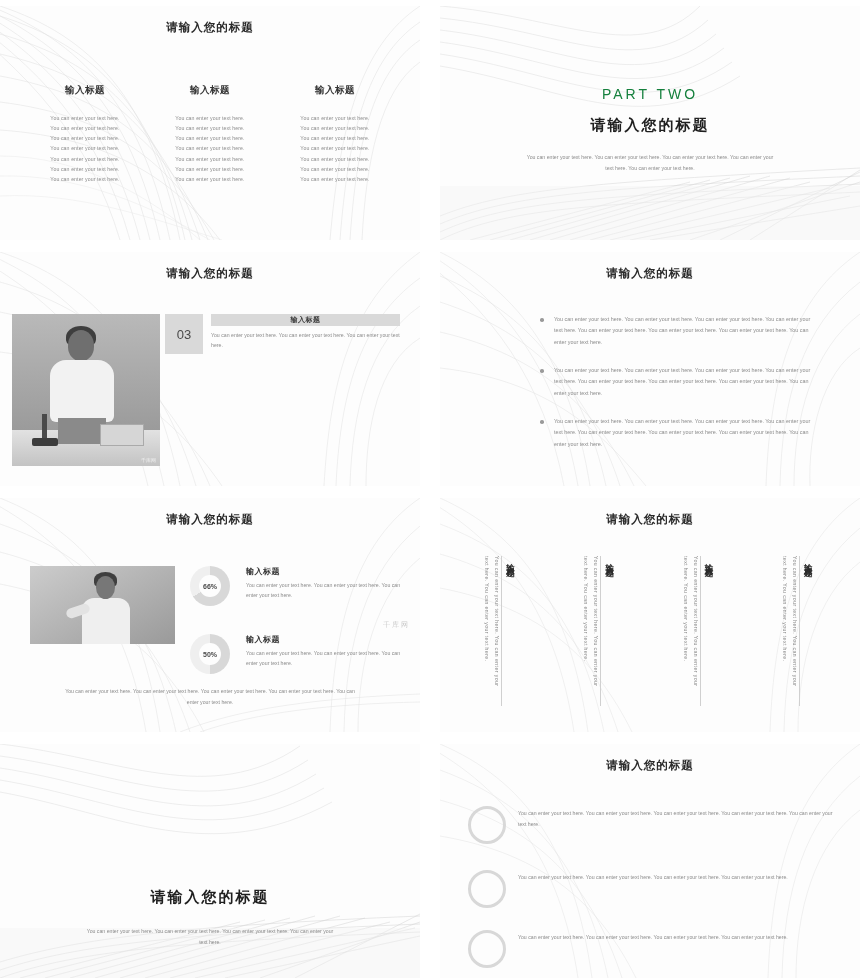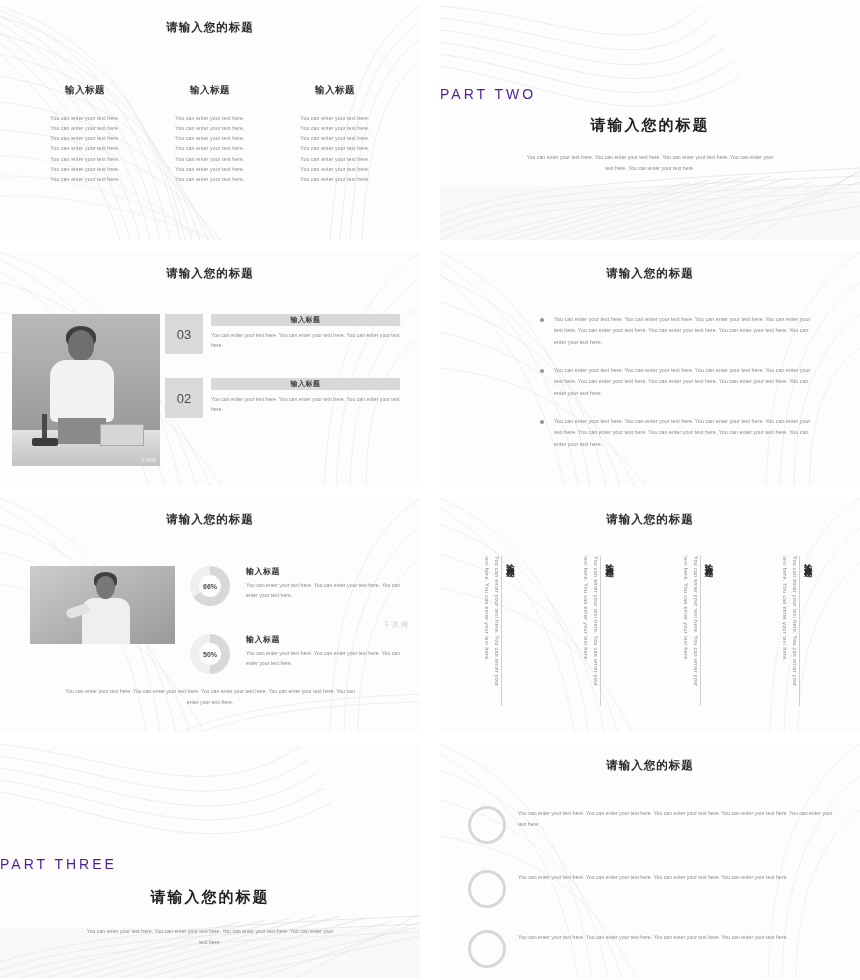--- a/index.html
+++ b/index.html
@@ -78,23 +78,24 @@
     text-align: center;
     line-height: 1.95;
     letter-spacing: .1px;
   }
 
   
   .part-en {
     position: absolute;
     left: 0; right: 0;
     top: 80px;
+    text-align: center;
     font-size: 14px;
     letter-spacing: 3px;
-    color: #4c1d95;
+    color: #15803d;
   }
   .part-cn {
     position: absolute;
     left: 0; right: 0;
     top: 110px;
     text-align: center;
     font-size: 15px;
     font-weight: bold;
     letter-spacing: 2px;
     color: #1f1f1f;
@@ -478,27 +479,20 @@
     </div>
 
     <div class="numrow" style="top:62px">
       <div class="numbox">03</div>
       <div class="headbar">
         <span>输入标题</span>
       </div>
       <div class="body">You can enter your text here. You can enter your text here. You can enter your text here.</div>
     </div>
 
-    <div class="numrow" style="top:126px">
-      <div class="numbox">02</div>
-      <div class="headbar">
-        <span>输入标题</span>
-      </div>
-      <div class="body">You can enter your text here. You can enter your text here. You can enter your text here.</div>
-    </div>
 
   </div>
 
   <div class="slide">
     <div class="bg">
       <svg viewBox="0 0 420 234" preserveAspectRatio="none">
         <g stroke="#e0e0e0" stroke-width="0.5" fill="none">
           <path d="M0,0 C80,40 130,110 150,234"></path>
           <path d="M-14,0 C66,48 118,120 138,234"></path>
           <path d="M-28,0 C52,56 104,130 124,234"></path>
@@ -638,21 +632,20 @@
           <path d="M145,234 L365,174"></path>
           <path d="M170,234 L390,178"></path>
           <path d="M195,234 L415,184"></path>
           <path d="M225,234 L420,192"></path>
           <path d="M260,234 L420,178"></path>
           <path d="M295,234 L420,170"></path>
         </g>
         <rect x="0" y="184" width="420" height="50" fill="#f3f3f3" opacity="0.4"></rect>
       </svg>
     </div>
-    <div class="part-en">PART  THREE</div>
     <div class="part-cn">请输入您的标题</div>
     <div class="part-desc">You can enter your text here. You can enter your text here. You can enter your text here. You can enter your text here.</div>
   </div>
 
   <div class="slide">
     <div class="bg">
       <svg viewBox="0 0 420 234" preserveAspectRatio="none">
         <g stroke="#e2e2e2" stroke-width="0.5" fill="none">
           <path d="M0,0 C84,36 134,104 152,234"></path>
           <path d="M-16,0 C68,46 120,116 138,234"></path>

